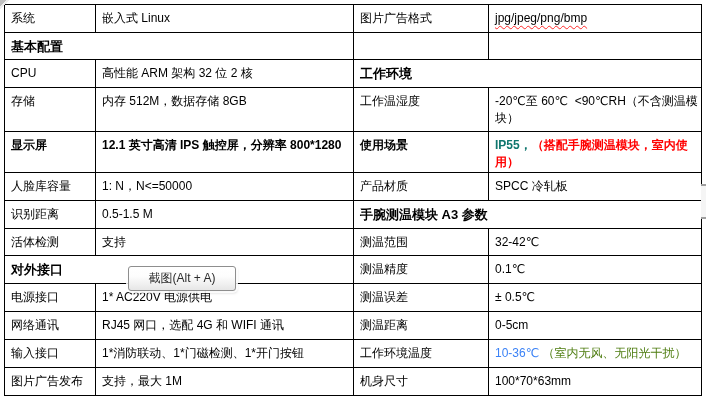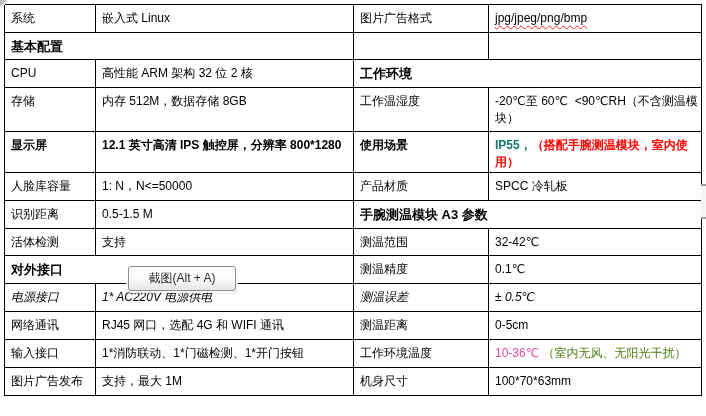--- a/index.html
+++ b/index.html
@@ -112,37 +112,37 @@
           <td>活体检测</td>
           <td>支持</td>
           <td>测温范围</td>
           <td>32-42℃</td>
         </tr>
         <tr style="height: 28px;">
           <td colspan="2" class="bold">对外接口</td>
           <td>测温精度</td>
           <td>0.1℃</td>
         </tr>
-        <tr style="height: 28px; font-style: italic;">
+        <tr style="height: 28px;">
           <td>电源接口</td>
           <td>1* AC220V 电源供电</td>
           <td>测温误差</td>
           <td>± 0.5℃</td>
         </tr>
         <tr style="height: 28px;">
           <td>网络通讯</td>
           <td>RJ45 网口，选配 4G 和 WIFI 通讯</td>
           <td>测温距离</td>
           <td>0-5cm</td>
         </tr>
         <tr style="height: 28px; margin-top: 28px;">
           <td>输入接口</td>
           <td>1*消防联动、1*门磁检测、1*开门按钮</td>
           <td>工作环境温度</td>
-          <td><span style="color: #ec4899;">10-36℃ </span><span style="color: #4d7c0f;">（室内无风、无阳光干扰）</span></td>
+          <td><span style="color: #3b82f6;">10-36℃ </span><span style="color: #4d7c0f;">（室内无风、无阳光干扰）</span></td>
         </tr>
         <tr style="height: 28px;">
           <td>图片广告发布</td>
           <td>支持，最大 1M</td>
           <td>机身尺寸</td>
           <td>100*70*63mm</td>
         </tr>
       </tbody>
   </table>
 </div>

